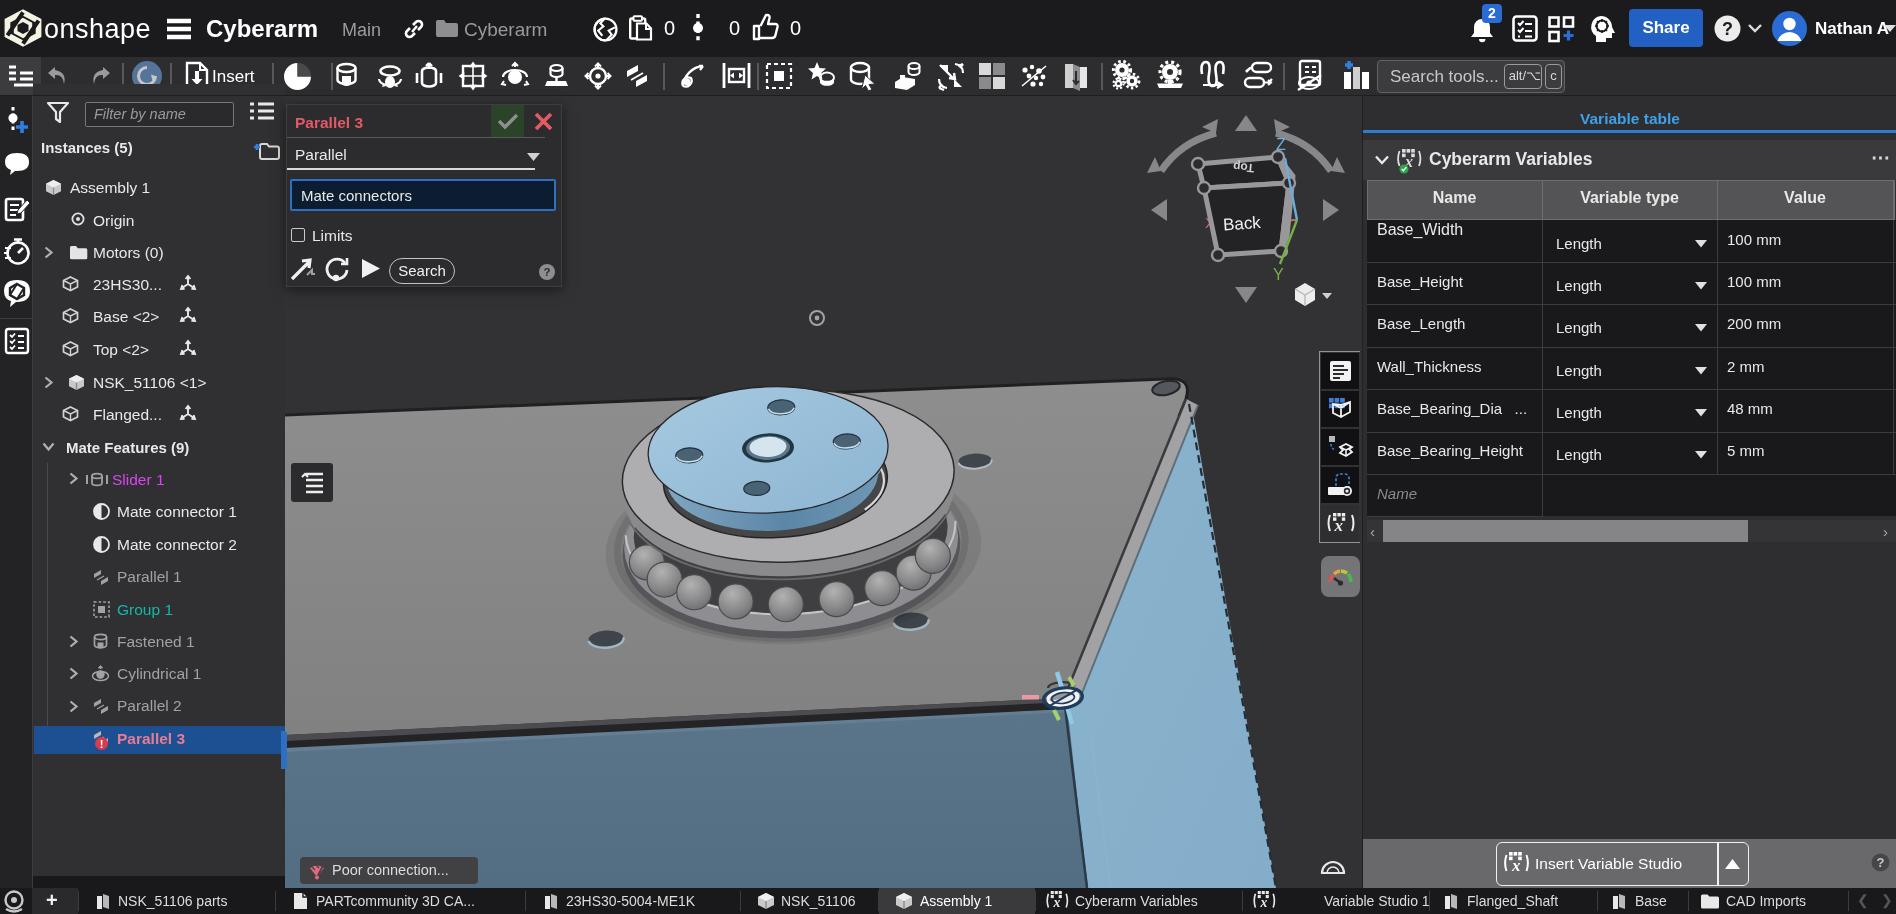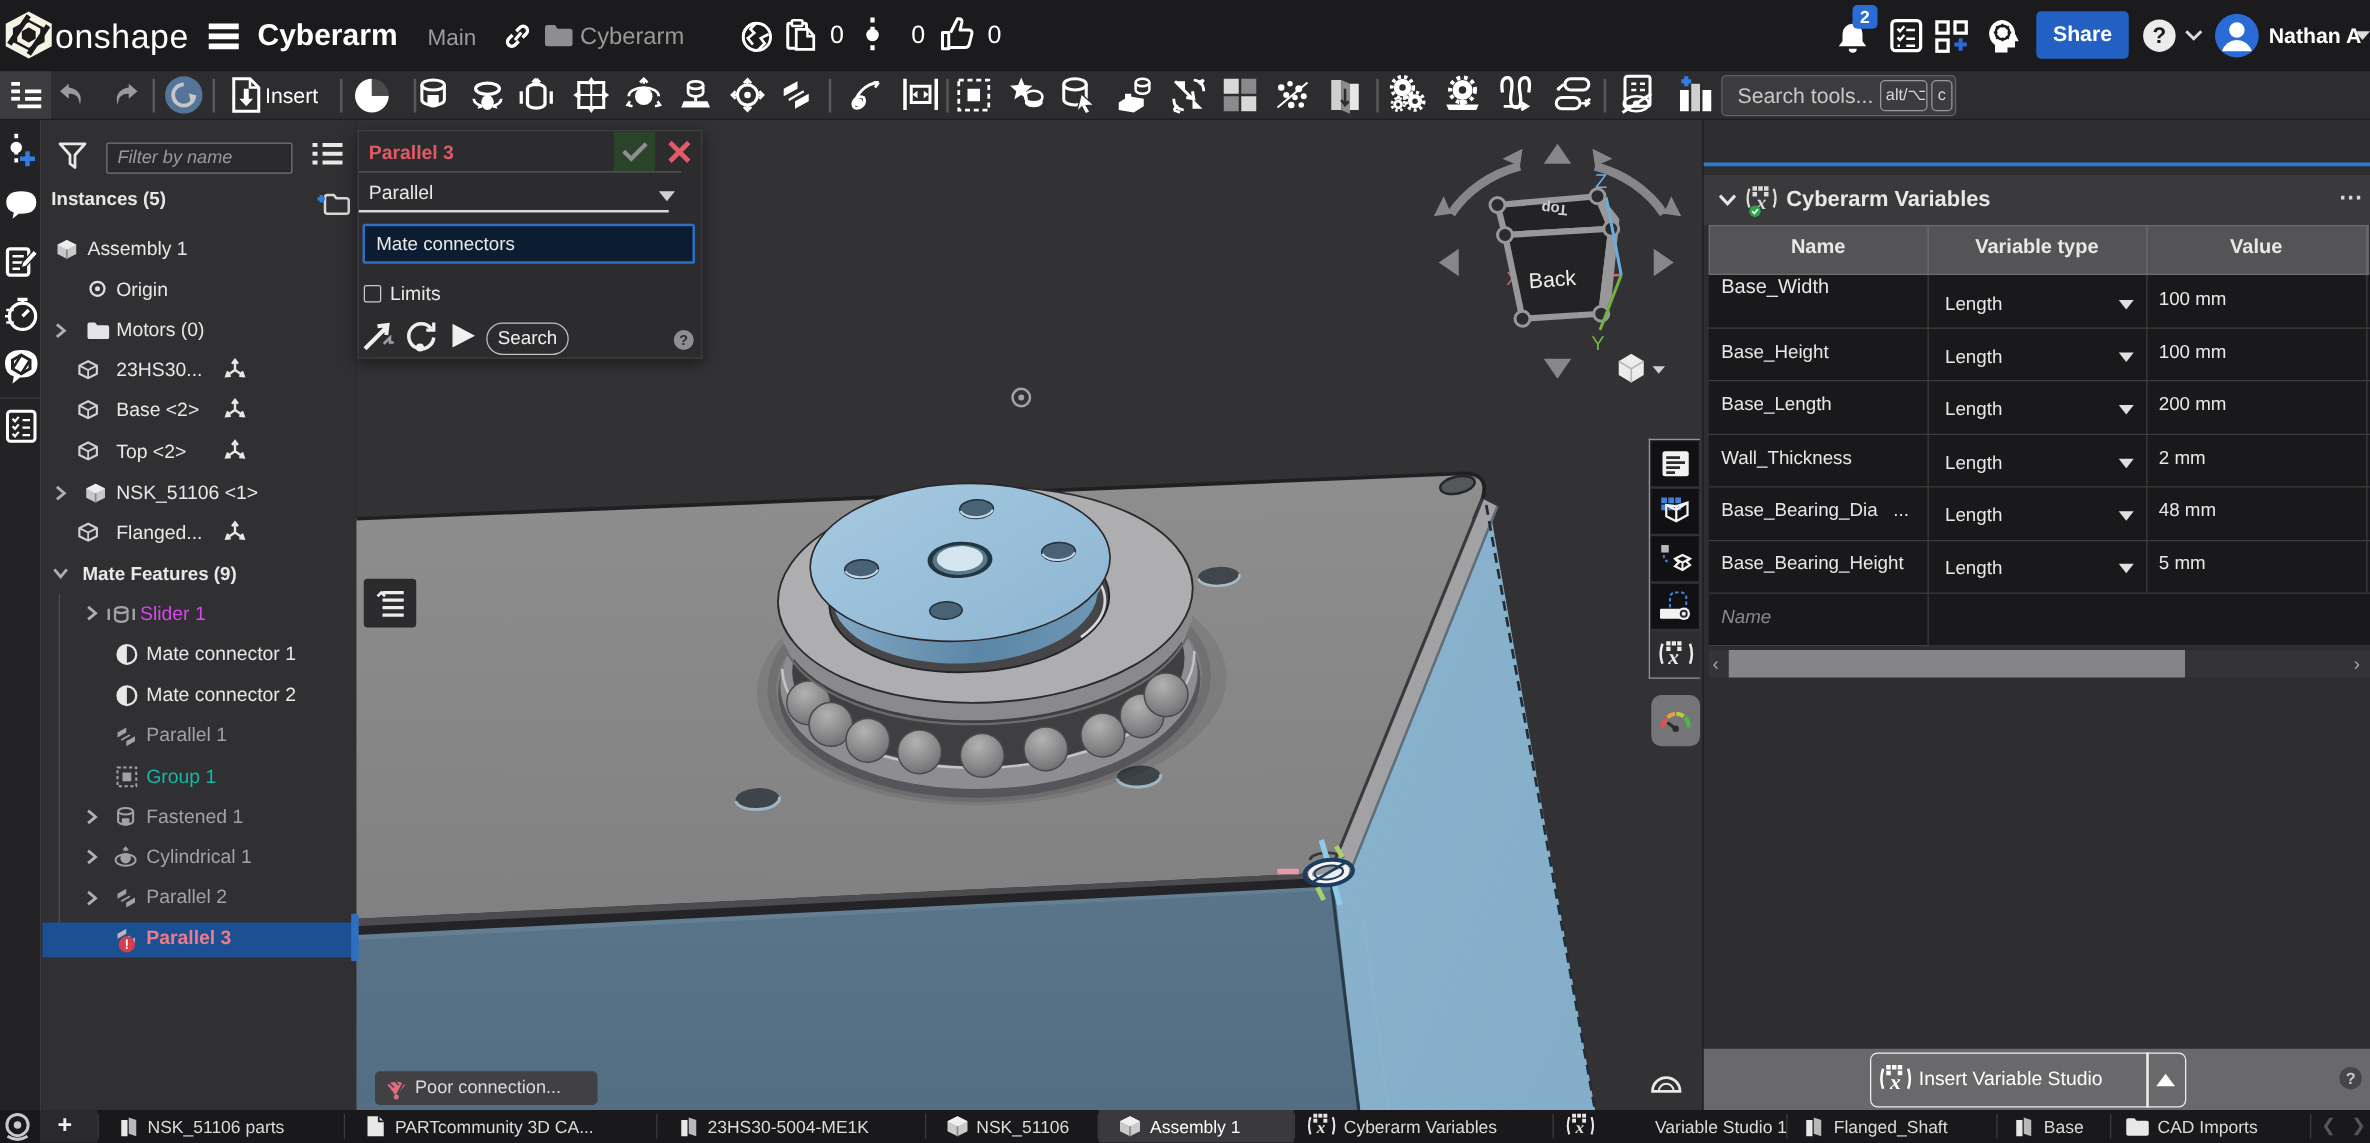--- a/index.html
+++ b/index.html
@@ -3,21 +3,21 @@
 <meta charset="utf-8">
 <style>
 *{margin:0;padding:0;box-sizing:border-box}
 html,body{width:1896px;height:914px;overflow:hidden;background:#19191b;font-family:"Liberation Sans",sans-serif;}
 .abs{position:absolute}
 .t{position:absolute;white-space:nowrap;color:#e8e8e8}
 svg{display:block;overflow:visible}
 #topbar{position:absolute;left:0;top:0;width:1896px;height:57px;background:#1b1b1d}
 #toolbar{position:absolute;left:0;top:57px;width:1896px;height:39px;background:#2d2d2f}
 #lstrip{position:absolute;left:0;top:96px;width:33px;height:792px;background:#232325;border-right:1px solid #3d3d3f}
-#lpanel{position:absolute;left:33px;top:96px;width:252px;height:792px;background:#303032}
+#lpanel{position:absolute;left:33px;top:84px;width:252px;height:792px;background:#303032}
 #viewport{position:absolute;left:285px;top:96px;width:1077px;height:792px;background:#323234}
 #rpanel{position:absolute;left:1362px;top:96px;width:534px;height:792px;background:#2e2e30;border-left:1px solid #1f1f21}
 #tabbar{position:absolute;left:0;top:888px;width:1896px;height:26px;background:#19191b}
 .sep{position:absolute;top:6px;width:2px;height:27px;background:#58585a}
 .tab{position:absolute;top:0;height:26px;display:flex;align-items:center;color:#dcdcdc;font-size:14px}
 .tabsep{position:absolute;top:3px;width:1px;height:20px;background:#3c3c3e}
 </style>
 </head>
 <body>
 <div id="topbar">
@@ -699,20 +699,21 @@
  <svg class="abs" style="left:22px;top:765px" width="20" height="19" viewBox="0 0 20 19">
       <path d="M10 16 l-7-9 a9 7 0 0 1 14 0 Z" fill="#e06a80"></path>
       <path d="M10 16 L17 3" stroke="#414144" stroke-width="1.6"></path>
       <path d="M3 4 l5 5 M8 3 l4 4" stroke="#414144" stroke-width="1.2"></path>
       <circle cx="10" cy="16.5" r="2" fill="#e06a80"></circle>
     </svg>
  <div class="t" style="left:47px;top:766px;font-size:14.5px;color:#dcdcdc">Poor connection...</div>
 </div>
 <div class="abs" style="left:281px;top:731px;width:6px;height:38px;background:#2f6fc2;border-radius:0 3px 3px 0"></div>
 <div id="rpanel">
+ <div class="t" style="left:0;top:14px;width:534px;text-align:center;font-size:15.5px;font-weight:700;color:#3da0e8">Variable table</div>
  <div class="abs" style="left:0;top:34px;width:534px;height:3px;background:#2c7cd4"></div>
  <div class="abs" style="left:0;top:44px;width:534px;height:40px;background:#3a3a3c"></div>
  <svg class="abs" style="left:12px;top:59px" width="14" height="10">
       <path d="M1 1.5 l6 6.5 6-6.5" fill="none" stroke="#e8e8e8" stroke-width="2.4"></path>
     </svg>
  <svg class="abs" style="left:34px;top:52px" width="26" height="26" viewBox="0 0 26 26">
       <g fill="#dcdcdc">
         <rect x="5" y="1" width="3.6" height="3.6"></rect>
         <rect x="9.6" y="1" width="3.6" height="3.6"></rect>
         <rect x="14.2" y="1" width="3.6" height="3.6"></rect>

